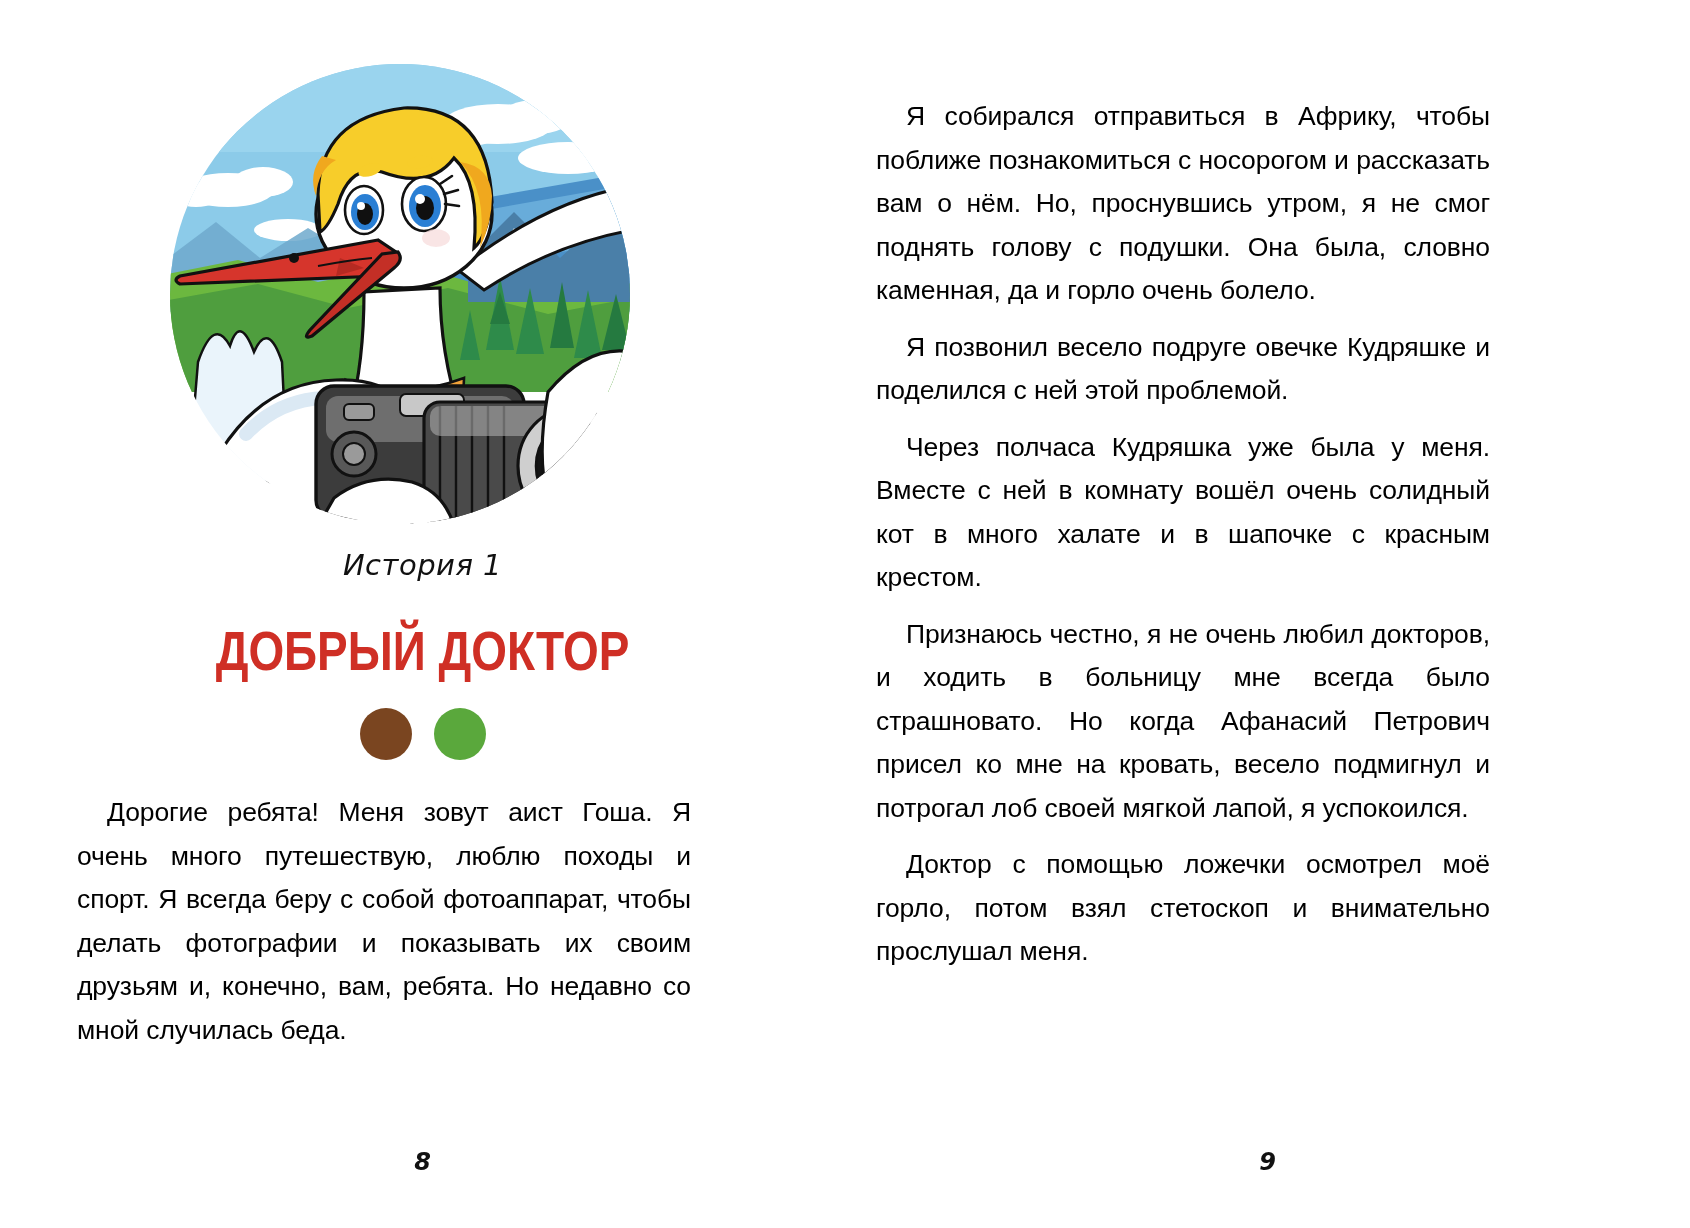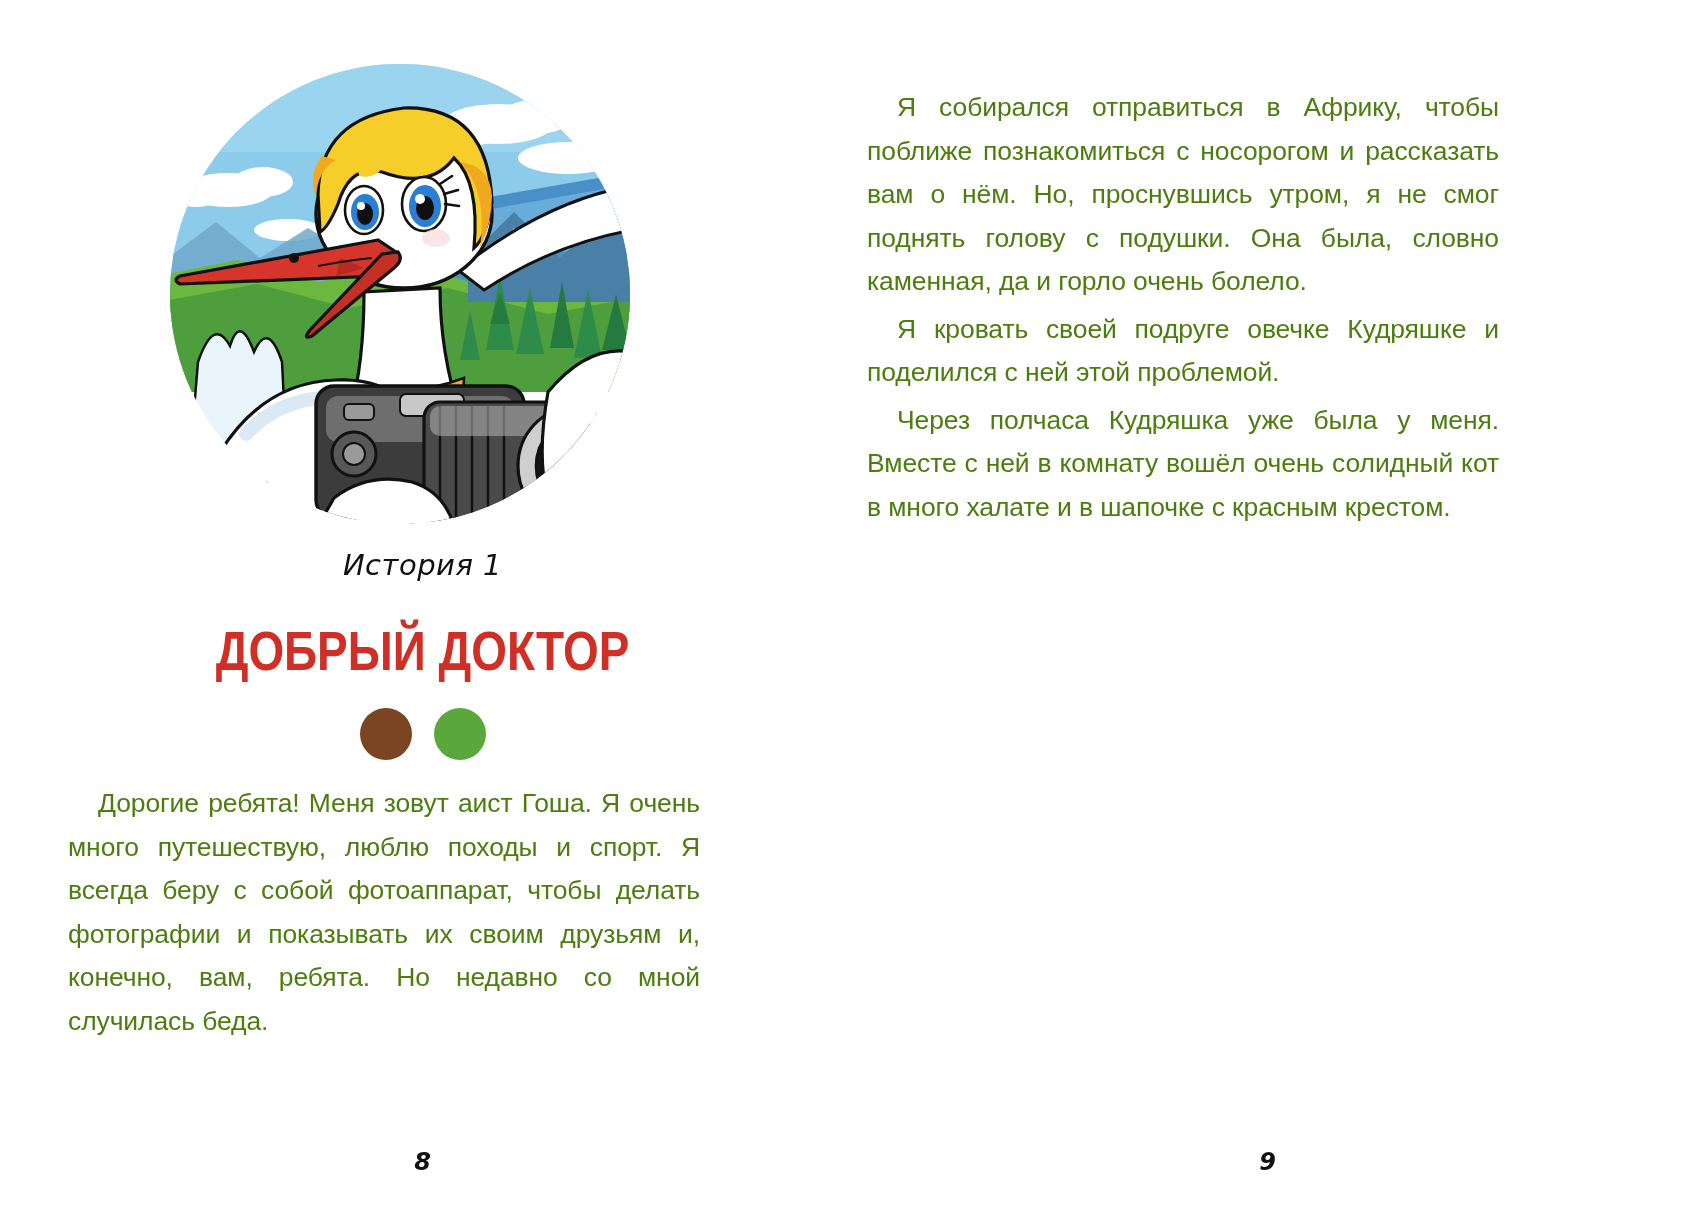--- a/index.html
+++ b/index.html
@@ -110,28 +110,28 @@
   
   .right-body {
     position: absolute;
     left: 18px;
     top: 82px;
     width: 640px;
   }
 
   
   p.para {
-    margin: 4px;
+    margin: 13px;
     text-align: justify;
     text-justify: inter-word;
     text-indent: 30px;
     font-family: "Liberation Sans Narrow", "Liberation Sans", sans-serif;
     font-size: 26.5px;
     line-height: 43.5px;
-    color: #4d7c0f;
+    color: #000000;
     letter-spacing: -0.1px;
     hyphens: none;
   }
   p.para:last-child { }
 
   .page-number {
     position: absolute;
     bottom: 52px;
     width: 100%;
     text-align: center;
@@ -284,20 +284,22 @@
     <div class="left-body">
       <p class="para">Дорогие ребята! Меня зовут аист Гоша. Я очень много путешествую, люблю походы и спорт. Я всегда беру с собой фотоаппарат, чтобы делать фотографии и показывать их своим друзьям и, конечно, вам, ребята. Но недавно со мной случилась беда.</p>
     </div>
 
     <div class="page-number">8</div>
   </div>
 
   <div class="page page-right">
     <div class="right-body">
       <p class="para">Я собирался отправиться в Африку, чтобы поближе познакомиться с носорогом и рассказать вам о нём. Но, проснувшись утром, я не смог поднять голову с подушки. Она была, словно каменная, да и горло очень болело.</p>
-      <p class="para">Я кровать своей подруге овечке Кудряшке и поделился с ней этой проблемой.</p>
+      <p class="para">Я позвонил весело подруге овечке Кудряшке и поделился с ней этой проблемой.</p>
       <p class="para">Через полчаса Кудряшка уже была у меня. Вместе с ней в комнату вошёл очень солидный кот в много халате и в шапочке с красным крестом.</p>
+      <p class="para">Признаюсь честно, я не очень любил докторов, и ходить в больницу мне всегда было страшновато. Но когда Афанасий Петрович присел ко мне на кровать, весело подмигнул и потрогал лоб своей мягкой лапой, я успокоился.</p>
+      <p class="para">Доктор с помощью ложечки осмотрел моё горло, потом взял стетоскоп и внимательно прослушал меня.</p>
     </div>
 
     <div class="page-number">9</div>
   </div>
 
 </div>
 
 </body></html>

